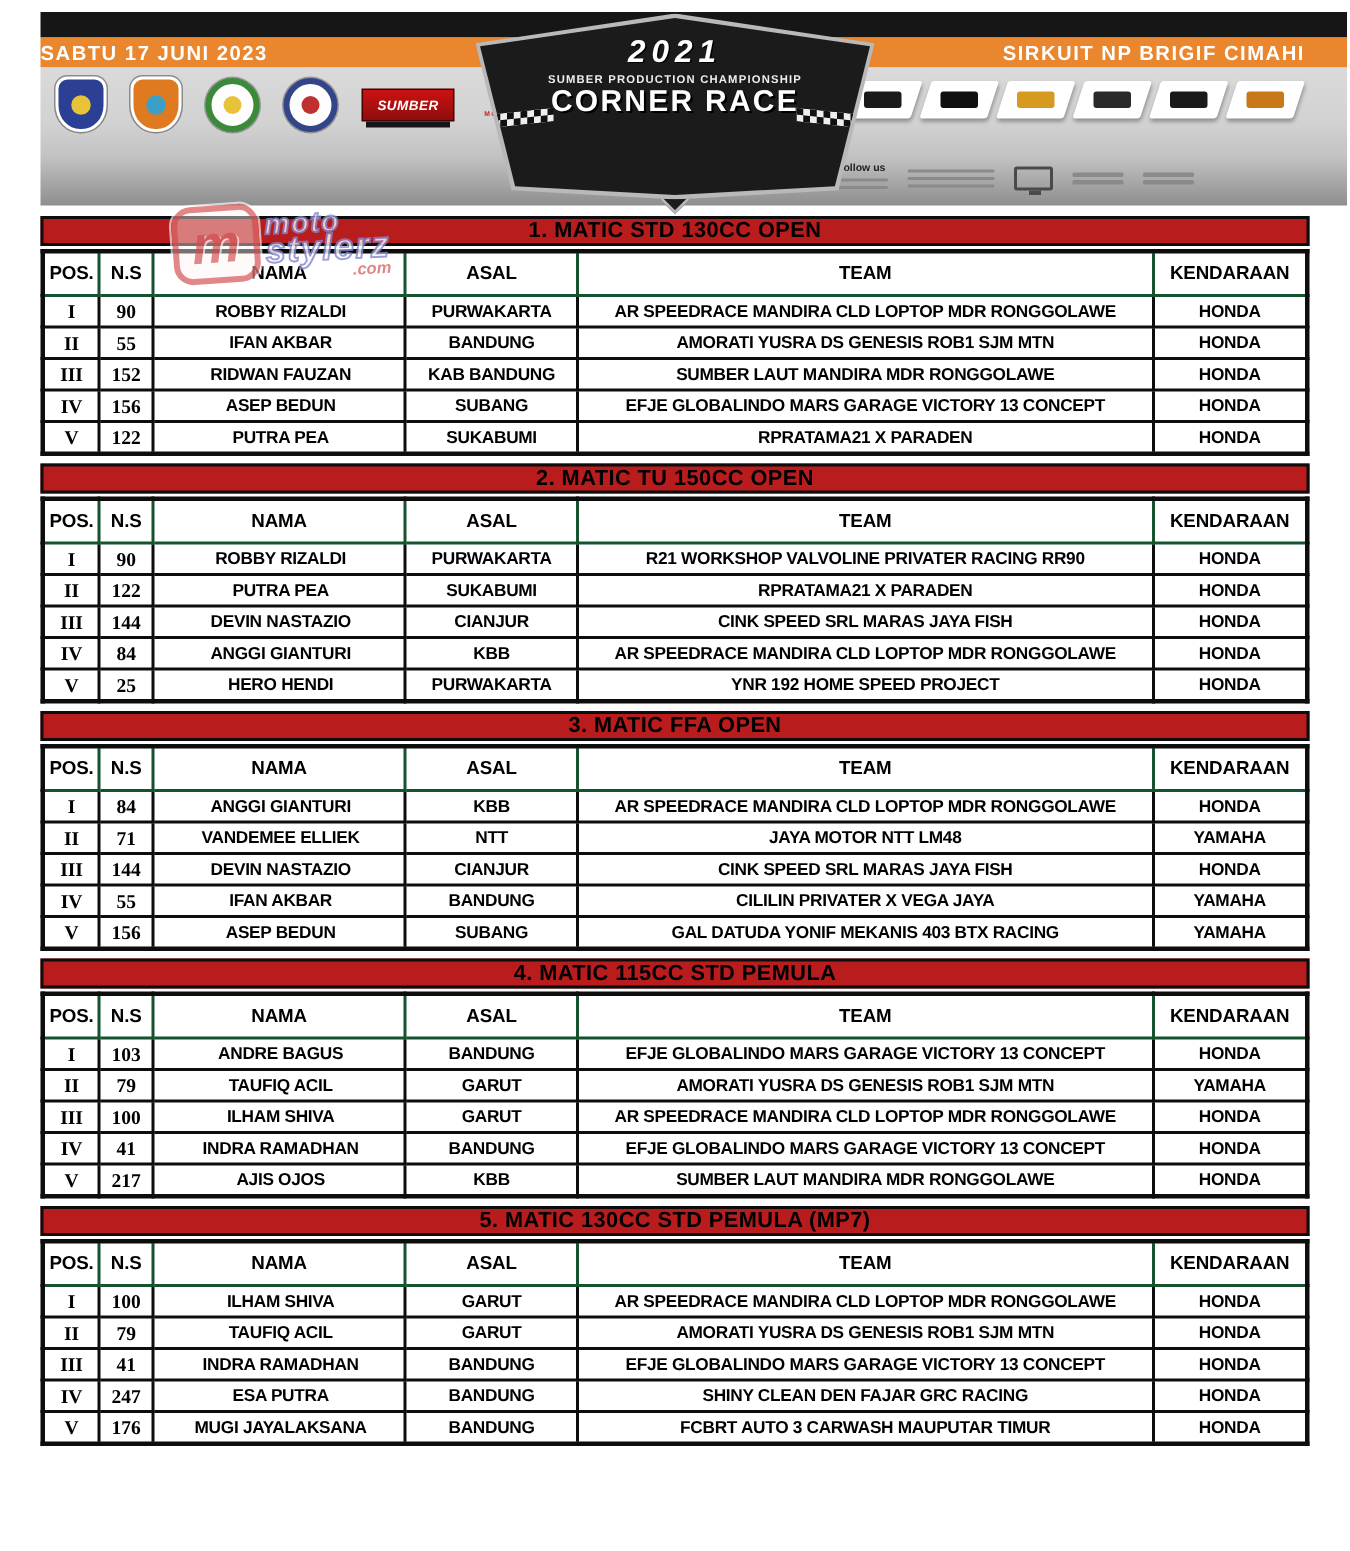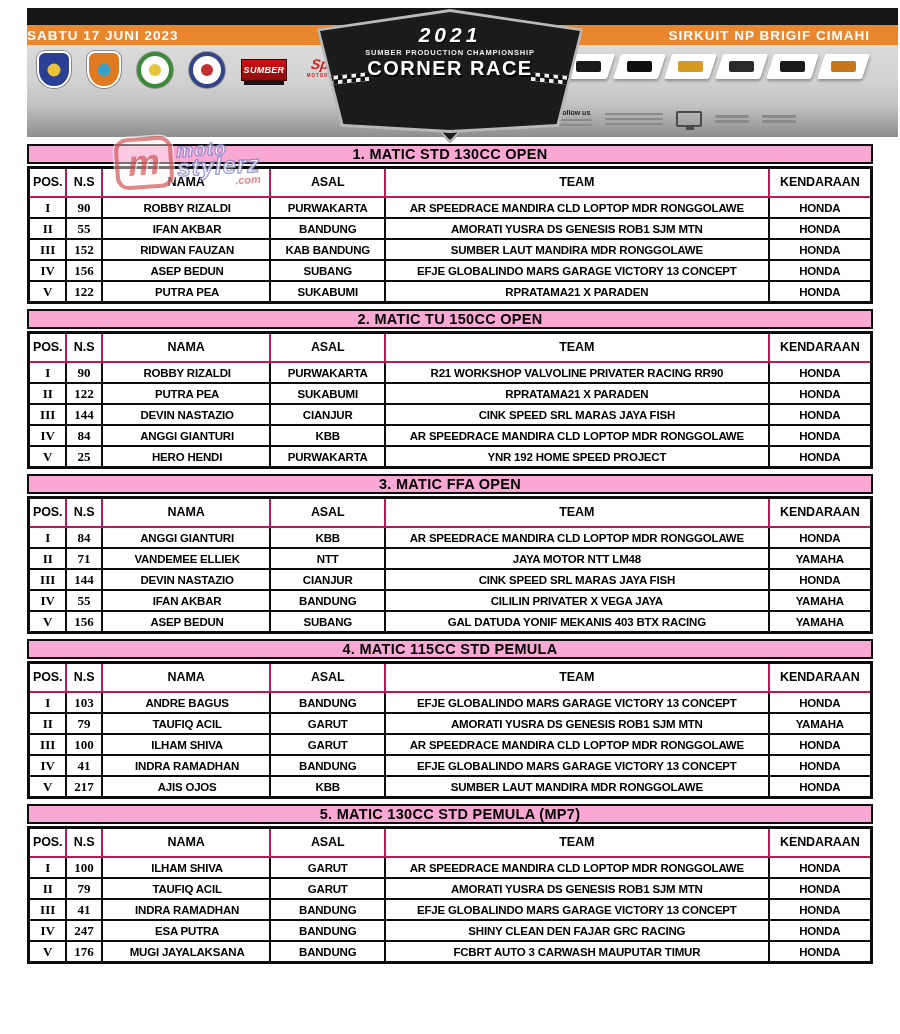--- a/index.html
+++ b/index.html
@@ -20,21 +20,21 @@
   .org-logos { position:absolute; left:10px; top:6px; display:flex; gap:16px; align-items:center; }
   .logo { position:relative; }
   .logo.shield { width:34px; height:37px; border-radius:8px 8px 48% 48%; border:2px solid #fff;
     box-shadow:0 0 0 1px rgba(0,0,0,.35); }
   .logo.shield i { position:absolute; left:50%; top:50%; width:13px; height:13px; border-radius:50%;
     transform:translate(-50%,-50%); }
   .logo.circle { width:36px; height:36px; border-radius:50%; background:#fdfdfd;
     box-shadow:0 0 0 1px rgba(0,0,0,.3); }
   .logo.circle i { position:absolute; left:50%; top:50%; width:12px; height:12px; border-radius:50%;
     transform:translate(-50%,-50%); }
-  .logo.box { width:46px; height:22px; display:flex; align-items:center; justify-content:center;
+  .logo.box { width:62px; height:22px; display:flex; align-items:center; justify-content:center;
     border:1px solid #440000; }
   .logo.box span { font-style:italic; font-weight:900; font-size:9px; color:#fff; letter-spacing:.3px; }
   .logo.box::after { content:""; position:absolute; left:2px; right:2px; bottom:-5px; height:4px; background:#161616; }
   .logo.script { width:52px; height:30px; text-align:center; }
   .logo.script .s1 { font-style:italic; font-weight:900; font-size:14px; line-height:18px; display:block;
     transform:skewX(-8deg); }
   .logo.script .s2 { font-weight:700; font-size:4.5px; letter-spacing:1px; display:block; }
 
   
   .sponsors { position:absolute; right:32px; top:9px; display:flex; gap:6px; }
@@ -75,23 +75,23 @@
     background:conic-gradient(#eee 0 90deg,#111 90deg 180deg,#eee 180deg 270deg,#111 270deg);
     background-size:9px 9px; }
   .checker.left { left:9px; transform:skewY(-6deg); }
   .checker.right { right:9px; transform:skewY(6deg); }
 
   
   .doc { position:absolute; top:139px; left:27px; width:846px; }
   .title-box { border:3px solid #0d0d0d; text-align:center; font-weight:900; font-size:27px;
     line-height:27px; letter-spacing:1px; color:#000; background:#fff; }
   .section-box { margin-top:5px; border:2.5px solid #0d0d0d; text-align:center; font-weight:900;
-    font-size:14.5px; line-height:16px; letter-spacing:.3px; background:#f9a8d4; }
+    font-size:14.5px; line-height:16px; letter-spacing:.3px; background:#b91c1c; }
   table.results { width:100%; border-collapse:collapse; margin-top:2px; border:3px solid #0d0d0d; }
-  table.results th { border:2px solid #be185d; font-weight:800; font-size:12.5px; line-height:13px;
+  table.results th { border:2px solid #14532d; font-weight:800; font-size:12.5px; line-height:13px;
     padding:7px 2px; text-align:center; letter-spacing:-.1px; }
   table.results td { border:2px solid #0d0d0d; font-weight:700; font-size:11.5px; line-height:12px;
     padding:3.5px 3px; text-align:center; letter-spacing:-.2px; white-space:nowrap; overflow:hidden; }
   table.results td.col-0, table.results td.col-1 { font-family:"Liberation Serif", serif;
     font-size:13px; letter-spacing:0; }
   table.results td.col-2 { text-align:center; padding-left:5px; }
 
   
   .watermark { position:absolute; left:88px; top:-12px; width:240px; height:72px; z-index:9;
     opacity:.8; display:flex; align-items:center; pointer-events:none; }

